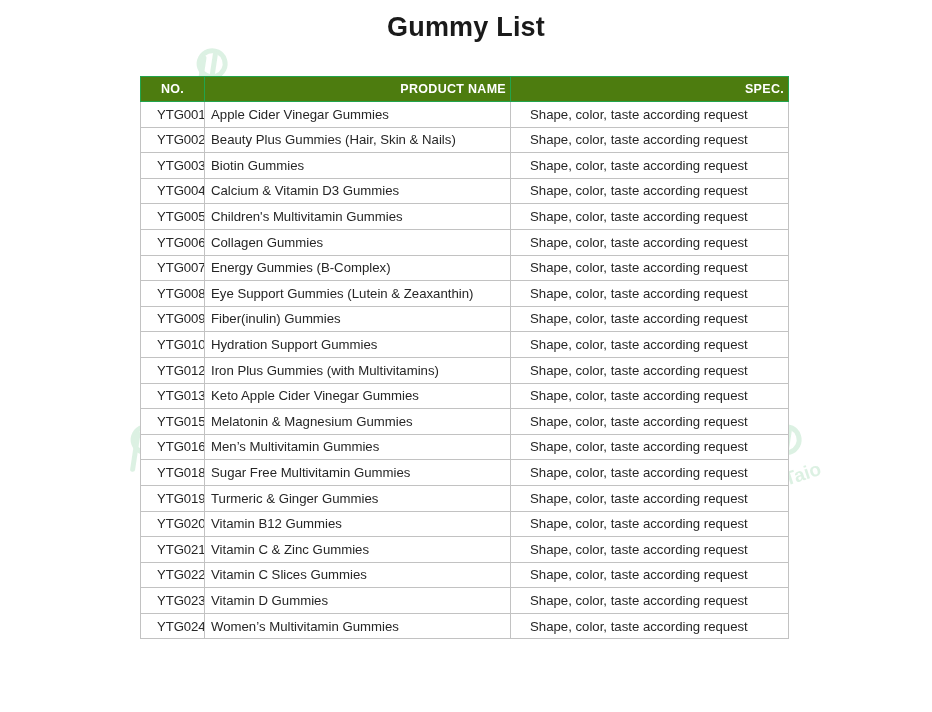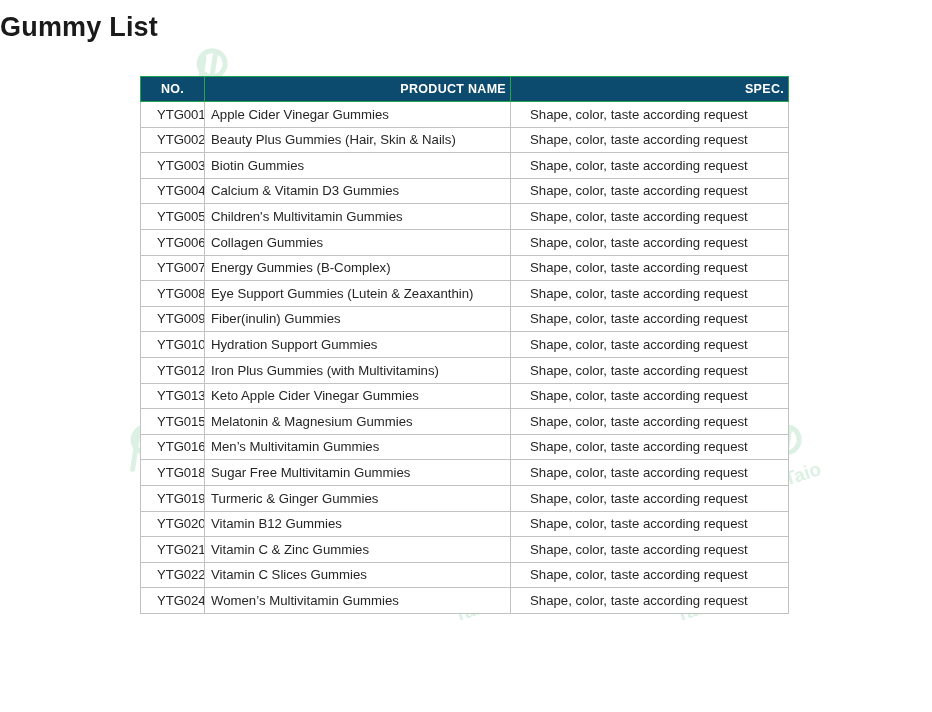--- a/index.html
+++ b/index.html
@@ -35,21 +35,21 @@
     transform-origin: center center;
   }
   .wm svg { display: block; }
 
   
   .doc-title {
     position: absolute;
     top: 12px;
     left: 0;
     width: 932px;
-    text-align: left;
+    text-align: center;
     font-size: 27px;
     font-weight: bold;
     color: #1a1a1a;
     letter-spacing: 0.2px;
     z-index: 2;
   }
 
   
   .table-wrap {
     position: absolute;
@@ -62,21 +62,21 @@
     border-collapse: collapse;
     width: 648px;
     table-layout: fixed;
     background: #ffffff;
   }
   table.gummy-table col.c-no    { width: 64px; }
   table.gummy-table col.c-name  { width: 306px; }
   table.gummy-table col.c-spec  { width: 278px; }
 
   table.gummy-table thead th {
-    background: #0c4a6e;
+    background: #4d7c0f;
     color: #ffffff;
     font-size: 12.5px;
     font-weight: bold;
     text-align: center;
     height: 24px;
     padding: 0 4px;
     border: 1px solid #22a44c;
     letter-spacing: 0.3px;
     white-space: nowrap;
     overflow: hidden;
@@ -297,20 +297,25 @@
             <td class="cell-no">YTG021</td>
             <td class="cell-name">Vitamin C &amp; Zinc Gummies</td>
             <td class="cell-spec">Shape, color, taste according request</td>
           </tr>
           <tr>
             <td class="cell-no">YTG022</td>
             <td class="cell-name">Vitamin C Slices Gummies</td>
             <td class="cell-spec">Shape, color, taste according request</td>
           </tr>
           <tr>
+            <td class="cell-no">YTG023</td>
+            <td class="cell-name">Vitamin D Gummies</td>
+            <td class="cell-spec">Shape, color, taste according request</td>
+          </tr>
+          <tr>
             <td class="cell-no">YTG024</td>
             <td class="cell-name">Women’s Multivitamin Gummies</td>
             <td class="cell-spec">Shape, color, taste according request</td>
           </tr>
         </tbody>
     </table>
   </div>
 
 </div>
 

